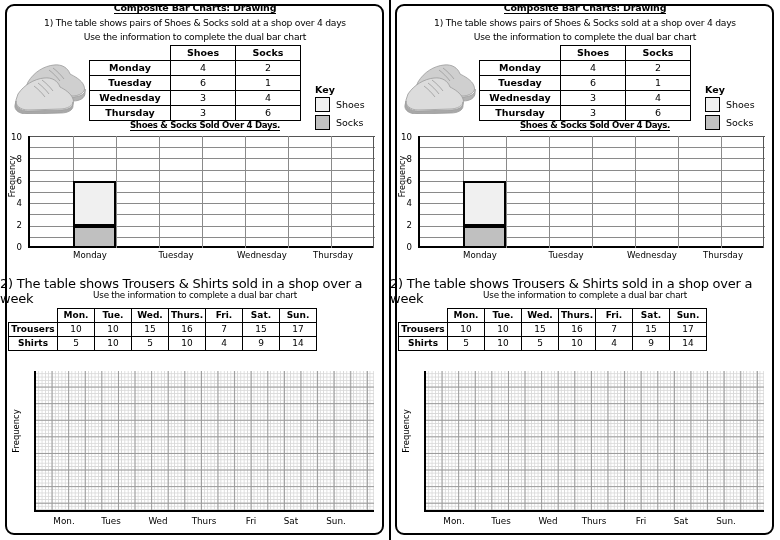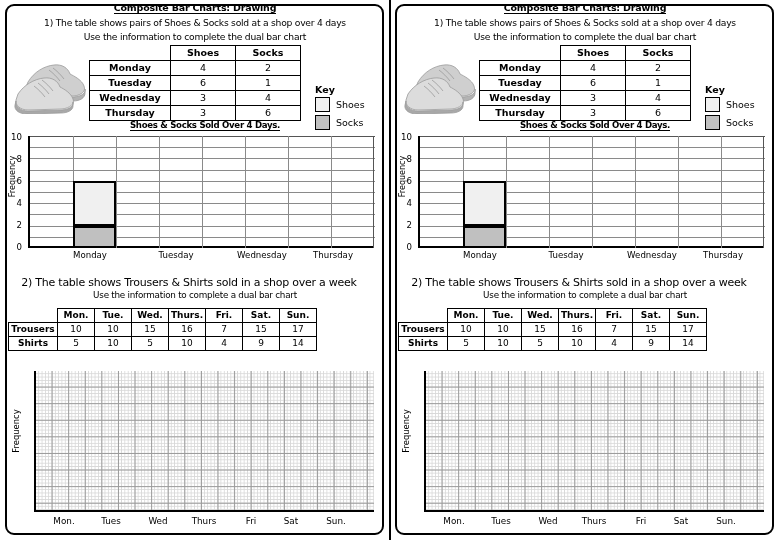--- a/index.html
+++ b/index.html
@@ -55,22 +55,22 @@
   .plot1 .vl{position:absolute;top:0;height:112px;width:0;border-left:1px solid #8a8a8a;}
   .plot1 .vl.right{border-left:1.6px solid #555;}
   .ytick{position:absolute;right:0;font-size:8.6px;text-align:right;width:22px;}
   .xcat{position:absolute;top:250px;font-size:8.6px;text-align:center;width:86px;}
 
   .bar{position:absolute;box-sizing:border-box;border:2.2px solid #000;}
   .bar.shoes{background:#f0f0f0;}
   .bar.socks{background:#c0c0c0;}
 
   
-  .q2a{position:absolute;left:0;top:276px;width:378px;text-align:center;
-       font-size:11px;letter-spacing:-0.25px;}
+  .q2a{position:absolute;left:0;top:276px;width:378px;text-align:left;
+       font-size:13px;letter-spacing:-0.25px;}
   .q2b{position:absolute;left:0;top:290px;width:390px;text-align:center;
        font-size:8.8px;letter-spacing:-0.25px;}
 
   .tbl2{position:absolute;left:8px;top:308px;border-collapse:collapse;}
   .tbl2 td{border:1.4px solid #000;height:13px;font-size:9px;text-align:center;
            line-height:13px;padding:0 1px;}
   .tbl2 .rh{width:46px;font-weight:bold;}
   .tbl2 .dc{width:34px;}
   .tbl2 tr.head td{font-weight:bold;}
   .tbl2 td.blank{border-left:none;border-top:none;}

